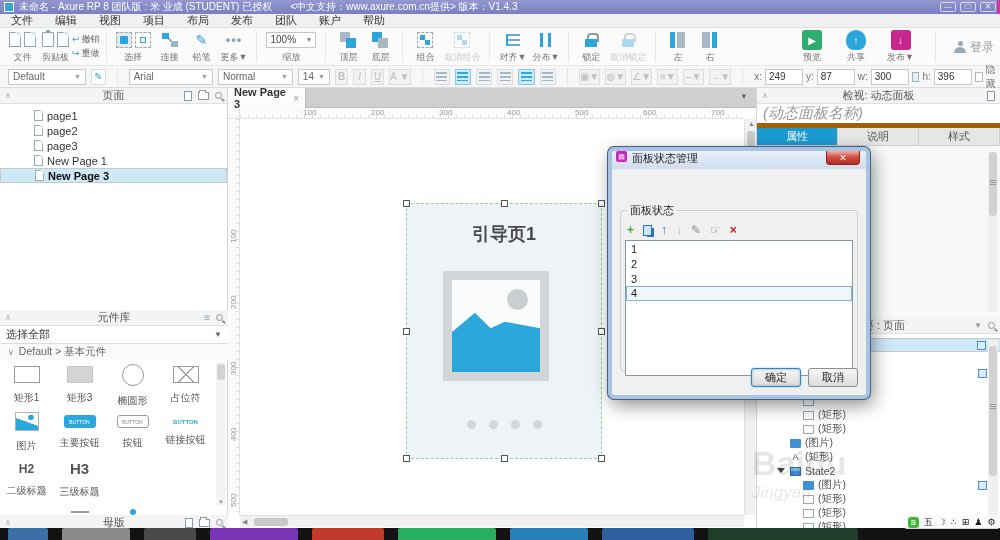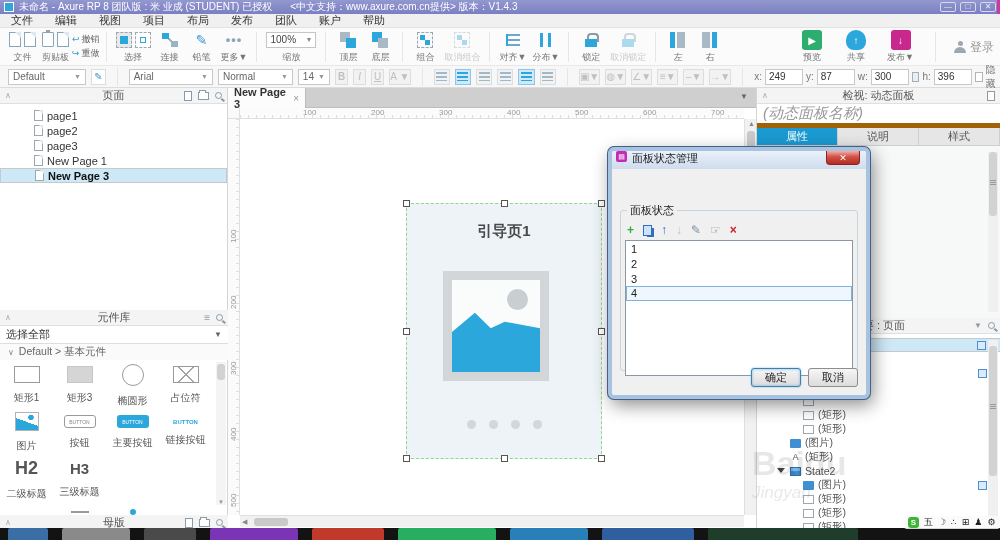--- a/index.html
+++ b/index.html
@@ -116,21 +116,21 @@
   .lg[data-kind="image"] { width:24px; height:19px; border:1px solid #b2b2b2; background:
       radial-gradient(circle at 68% 26%, #2ba7dc 0 2.5px, transparent 3px),
       linear-gradient(200deg, transparent 52%, #2ba7dc 52%); background-color:#fff; }
   .lg[data-kind="placeholder"] { width:26px; height:17px; border:1px solid #9a9a9a; background:
       linear-gradient(45deg,transparent 47%,#a5a5a5 47%,#a5a5a5 53%,transparent 53%),
       linear-gradient(-45deg,transparent 47%,#a5a5a5 47%,#a5a5a5 53%,transparent 53%); background-color:#fff; }
   .lg[data-kind="button"] { width:32px; height:13px; border:1px solid #9a9a9a; border-radius:3px; background:#fff; font-size:5px; color:#888; }
   .lg[data-kind="primary"] { width:32px; height:13px; border-radius:3px; background:#2ba7dc; font-size:5px; color:#fff; }
   .lg[data-kind="link"] { font-size:6px; color:#2ba7dc; font-weight:bold; }
   .lg[data-kind="h1"] { font-size:21px; font-weight:bold; color:#555; }
-  .lg[data-kind="h2"] { font-size:18px; font-weight:bold; color:#555; }
+  .lg[data-kind="h2"] { font-size:12px; font-weight:bold; color:#555; }
   .lg[data-kind="h3"] { font-size:15px; font-weight:bold; color:#555; }
   .liblabel { font-size:10px; color:#555; }
   .libscroll { position:absolute; right:2px; top:52px; width:10px; height:143px; background:#f4f4f4; }
   .libscroll .th { position:absolute; top:2px; left:1px; width:8px; height:16px; background:#d2d2d2; border-radius:3px; }
   .libscroll .dn { position:absolute; bottom:0; left:2px; font-size:6px; color:#999; }
   .partialrow { position:absolute; top:195px; left:0; width:212px; height:10px; overflow:hidden; display:grid; grid-template-columns:repeat(4,53px); }
   .partialrow .ph1 { justify-self:center; width:18px; height:2px; background:#9a9a9a; margin-top:6px; }
   .partialrow .ph2 { justify-self:center; width:6px; height:6px; border-radius:50%; background:#2ba7dc; margin-top:4px; }
 
   .mastershead { position:absolute; left:0; top:427px; width:228px; }
@@ -144,21 +144,21 @@
   .corner { position:absolute; left:0; top:20px; width:12px; height:11px; background:#fafafa; border-right:1px solid #e0e0e0; border-bottom:1px solid #e0e0e0; }
   .hruler { position:absolute; left:12px; top:20px; width:504px; height:11px; background:#fbfbfb; border-bottom:1px solid #e0e0e0;
       background-image:repeating-linear-gradient(to right,#ddd 0 1px,transparent 1px 8px); background-size:100% 4px; background-position:0 7px; background-repeat:no-repeat; display:flex; padding-left:63px; }
   .hruler span { width:68px; flex:none; font-size:8px; color:#999; line-height:10px; }
   .vruler { position:absolute; left:0; top:31px; width:12px; height:396px; background:#fbfbfb; border-right:1px solid #e0e0e0;
       background-image:repeating-linear-gradient(to bottom,#ddd 0 1px,transparent 1px 8px); background-size:4px 100%; background-position:8px 0; background-repeat:no-repeat; display:flex; flex-direction:column; padding-top:58px; }
   .vruler span { height:66px; flex:none; font-size:8px; color:#999; writing-mode:vertical-rl; transform:rotate(180deg); margin-left:1px; }
   .page { position:absolute; left:12px; top:31px; width:504px; height:396px; background:#fff; }
 
   .widget { position:absolute; left:166px; top:84px; width:196px; height:256px; background:#edf3f7; border:1px dashed #8bd98b; }
-  .wtitle { position:absolute; left:0; top:18px; width:100%; text-align:center; font-size:15px; font-weight:600; color:#4a4a4a; }
+  .wtitle { position:absolute; left:0; top:18px; width:100%; text-align:center; font-size:18px; font-weight:600; color:#4a4a4a; }
   .imgph { position:absolute; left:36px; top:67px; width:106px; height:110px; border:9px solid #d2d6d8; background:#fafbfb; overflow:hidden; }
   .imgph .sun { position:absolute; right:12px; top:9px; width:21px; height:21px; border-radius:50%; background:#c9ced1; }
   .imgph .mtn { position:absolute; left:0; right:0; bottom:0; height:70%; background:#2ba7dc;
       clip-path:polygon(0 38%, 26% 8%, 44% 32%, 60% 22%, 100% 32%, 100% 100%, 0 100%); }
   .dotsrow { position:absolute; left:0; top:216px; width:100%; display:flex; justify-content:center; gap:13px; }
   .dotsrow .dot { width:9px; height:9px; border-radius:50%; background:#d3d7da; }
   .hdl { position:absolute; width:7px; height:7px; background:#fff; border:1px solid #555; }
 
   .hscroll { position:absolute; left:12px; top:427px; width:504px; height:12px; background:#f1f1f1; border-top:1px solid #e0e0e0; }
   .hscroll .ar { position:absolute; top:2px; font-size:7px; color:#888; }
@@ -558,27 +558,27 @@
             <span class="lg" data-kind="placeholder"></span>
             <span class="liblabel">占位符</span>
           </div>
 
           <div class="libitem">
             <span class="lg" data-kind="image"></span>
             <span class="liblabel">图片</span>
           </div>
 
           <div class="libitem">
+            <span class="lg" data-kind="primary">BUTTON</span>
+            <span class="liblabel">主要按钮</span>
+          </div>
+
+          <div class="libitem">
             <span class="lg" data-kind="button">BUTTON</span>
             <span class="liblabel">按钮</span>
-          </div>
-
-          <div class="libitem">
-            <span class="lg" data-kind="primary">BUTTON</span>
-            <span class="liblabel">主要按钮</span>
           </div>
 
           <div class="libitem">
             <span class="lg" data-kind="link">BUTTON</span>
             <span class="liblabel">链接按钮</span>
           </div>
 
 
           <div class="libitem">
             <span class="lg" data-kind="h2">H2</span>

